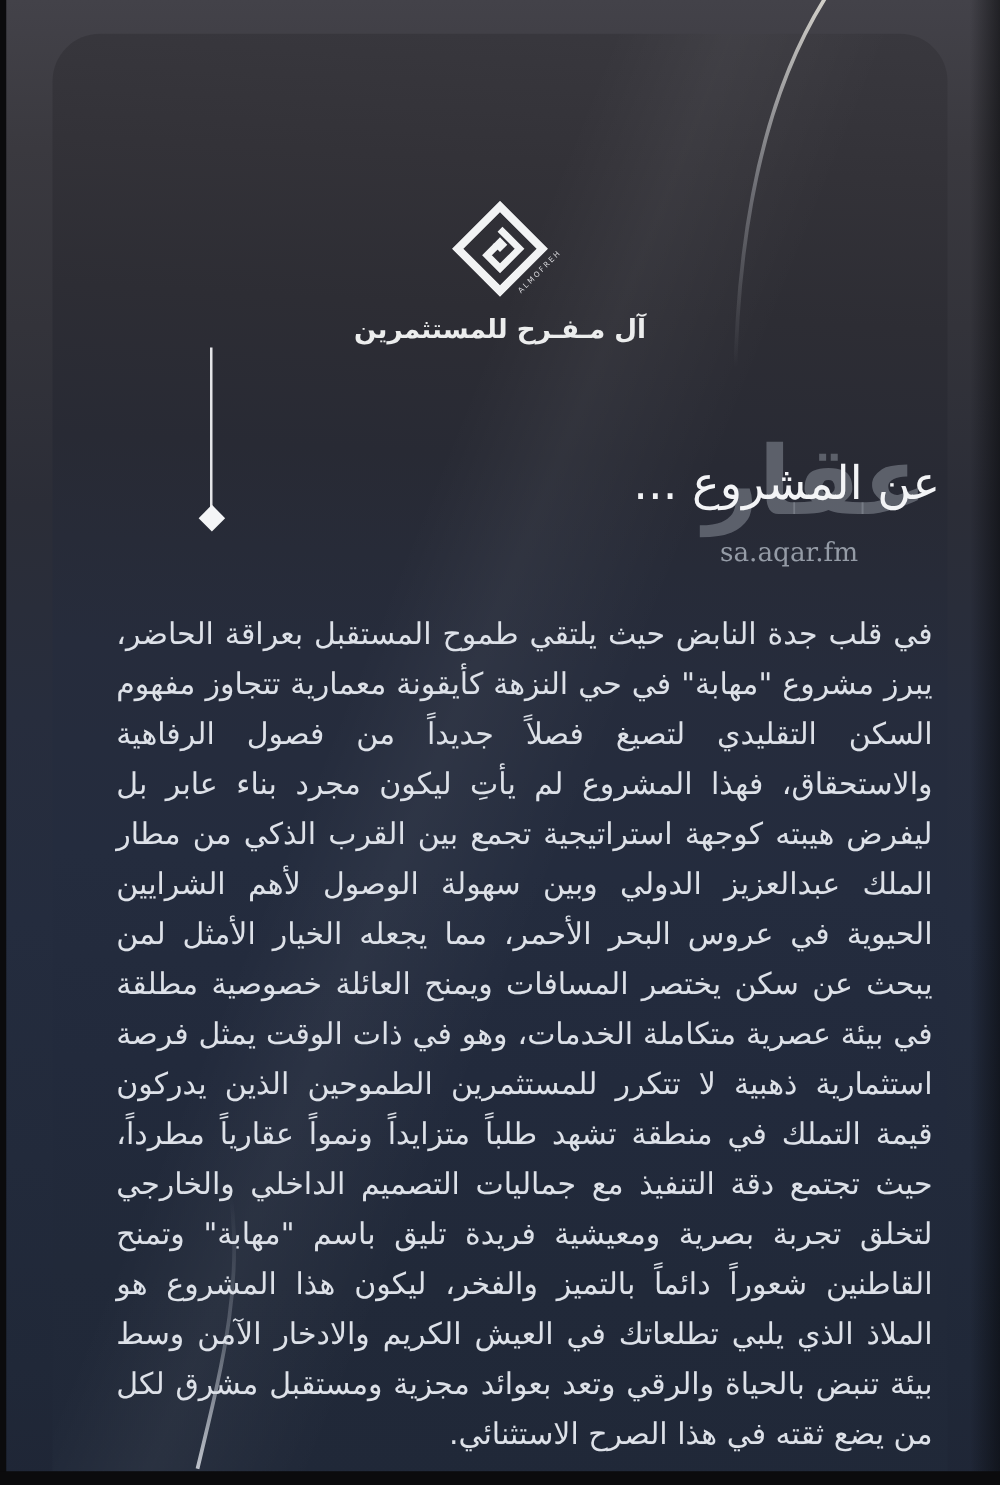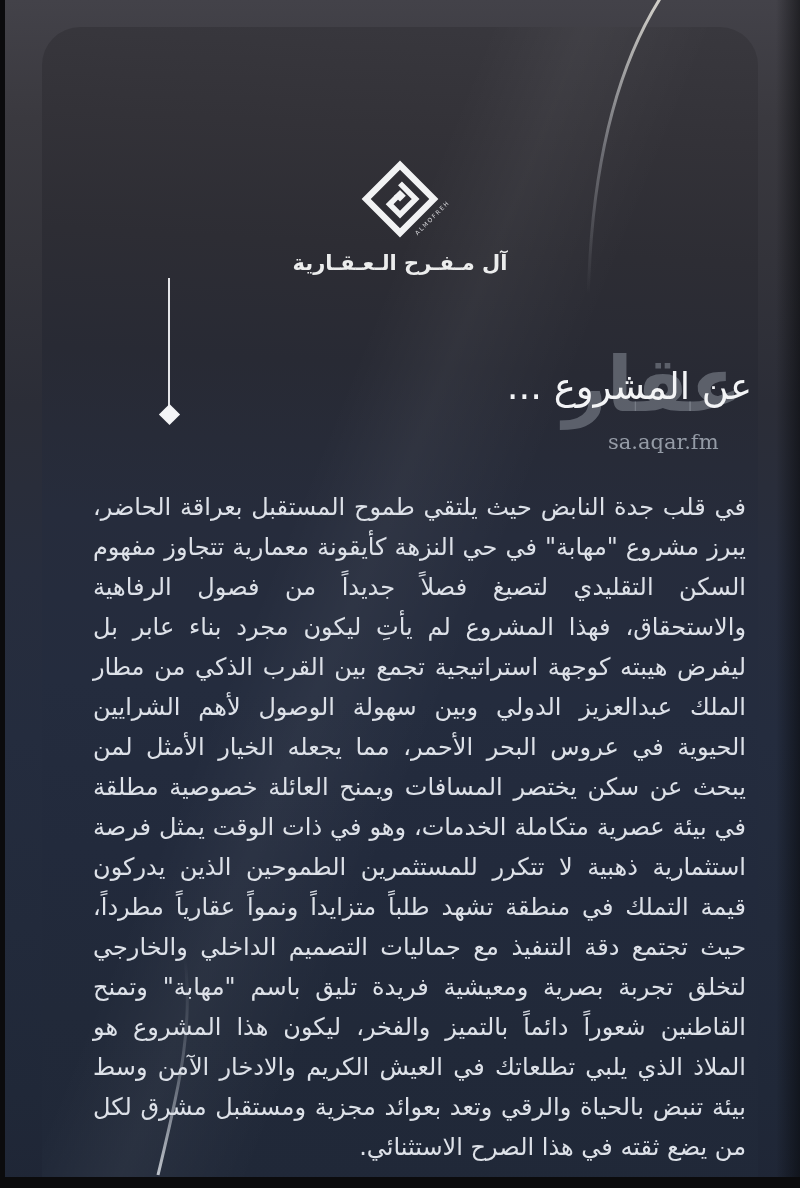--- a/index.html
+++ b/index.html
@@ -39,21 +39,21 @@
   .watermark-big{
     position:absolute;right:16px;top:320px;z-index:1;direction:rtl;line-height:1;
     font-size:76px;font-weight:bold;color:rgba(143,149,159,0.5);
   }
   .section-title{
     position:absolute;right:6px;top:338px;z-index:2;direction:rtl;
     font-size:37px;font-weight:normal;color:#f3f4f6;letter-spacing:0.5px;
   }
   .aqar-site{
     position:absolute;left:534px;top:403px;z-index:2;
-    font-family:"DejaVu Serif",serif;font-size:21px;color:rgba(168,175,186,0.85);margin-left:32px;
+    font-family:"DejaVu Serif",serif;font-size:21px;color:rgba(168,175,186,0.85);
   }
   
   .about-paragraph{
     position:absolute;left:51px;top:436px;width:653px;z-index:2;
     direction:rtl;text-align:justify;
     font-size:24px;line-height:40px;color:#dde1e8;
   }
   
   .arc-top{position:absolute;top:0;right:0;z-index:3;}
   .arc-bottom{position:absolute;bottom:11px;left:0;z-index:3;}
@@ -70,21 +70,21 @@
       <div class="emblem-wrap">
         <svg width="92" height="92" viewBox="0 0 100 100">
           <g transform="rotate(45 50 50)" fill="none" stroke="#f2f3f4">
             <rect x="24" y="24" width="52" height="52" stroke-width="7"></rect>
             <path d="M 38 38 H 62 V 62 H 46 V 50" stroke-width="6"></path>
             <rect x="43" y="43" width="9" height="9" fill="#f2f3f4" stroke="none"></rect>
           </g>
         </svg>
         <div class="emblem-micro">ALMOFREH</div>
       </div>
-      <div class="wordmark">آل مـفـرح الـعـقـارية</div>
+      <div class="wordmark">آل مـفـرح للمستثمرين</div>
     </div>
 
     <div class="divider-line"></div>
     <div class="divider-diamond"></div>
 
     <div class="watermark-big">عقار</div>
     <div class="section-title">عن المشروع ...</div>
     <div class="aqar-site">sa.aqar.fm</div>
 
     <p class="about-paragraph">في قلب جدة النابض حيث يلتقي طموح المستقبل بعراقة الحاضر، يبرز مشروع "مهابة" في حي النزهة كأيقونة معمارية تتجاوز مفهوم السكن التقليدي لتصيغ فصلاً جديداً من فصول الرفاهية والاستحقاق، فهذا المشروع لم يأتِ ليكون مجرد بناء عابر بل ليفرض هيبته كوجهة استراتيجية تجمع بين القرب الذكي من مطار الملك عبدالعزيز الدولي وبين سهولة الوصول لأهم الشرايين الحيوية في عروس البحر الأحمر، مما يجعله الخيار الأمثل لمن يبحث عن سكن يختصر المسافات ويمنح العائلة خصوصية مطلقة في بيئة عصرية متكاملة الخدمات، وهو في ذات الوقت يمثل فرصة استثمارية ذهبية لا تتكرر للمستثمرين الطموحين الذين يدركون قيمة التملك في منطقة تشهد طلباً متزايداً ونمواً عقارياً مطرداً، حيث تجتمع دقة التنفيذ مع جماليات التصميم الداخلي والخارجي لتخلق تجربة بصرية ومعيشية فريدة تليق باسم "مهابة" وتمنح القاطنين شعوراً دائماً بالتميز والفخر، ليكون هذا المشروع هو الملاذ الذي يلبي تطلعاتك في العيش الكريم والادخار الآمن وسط بيئة تنبض بالحياة والرقي وتعد بعوائد مجزية ومستقبل مشرق لكل من يضع ثقته في هذا الصرح الاستثنائي.</p>

